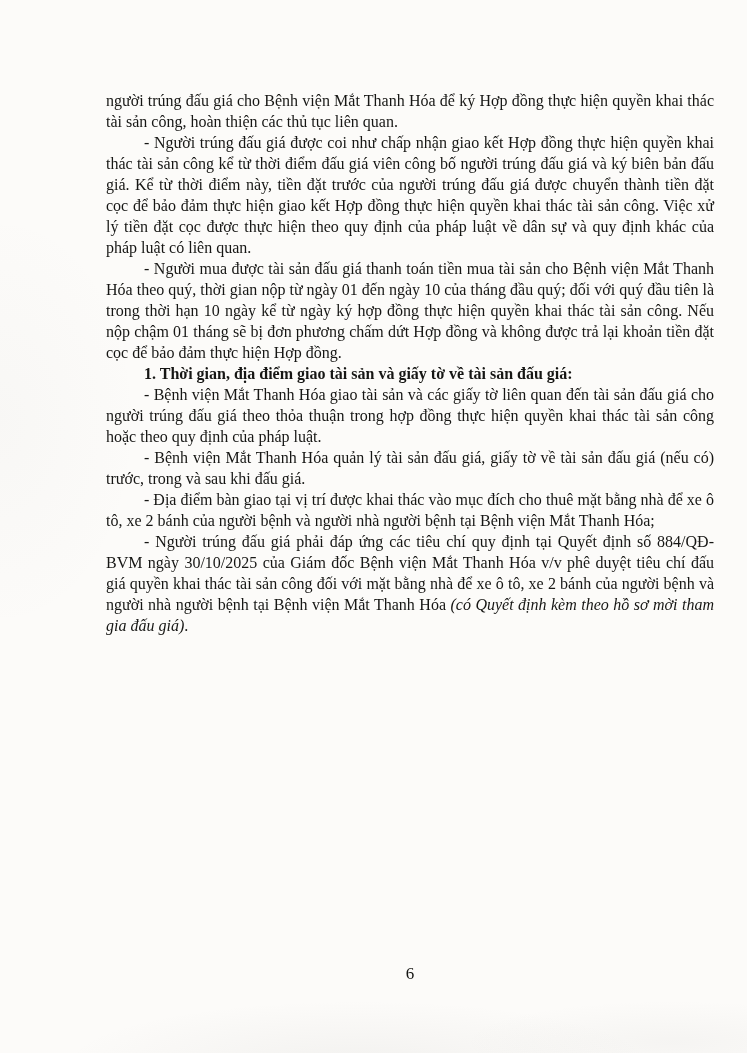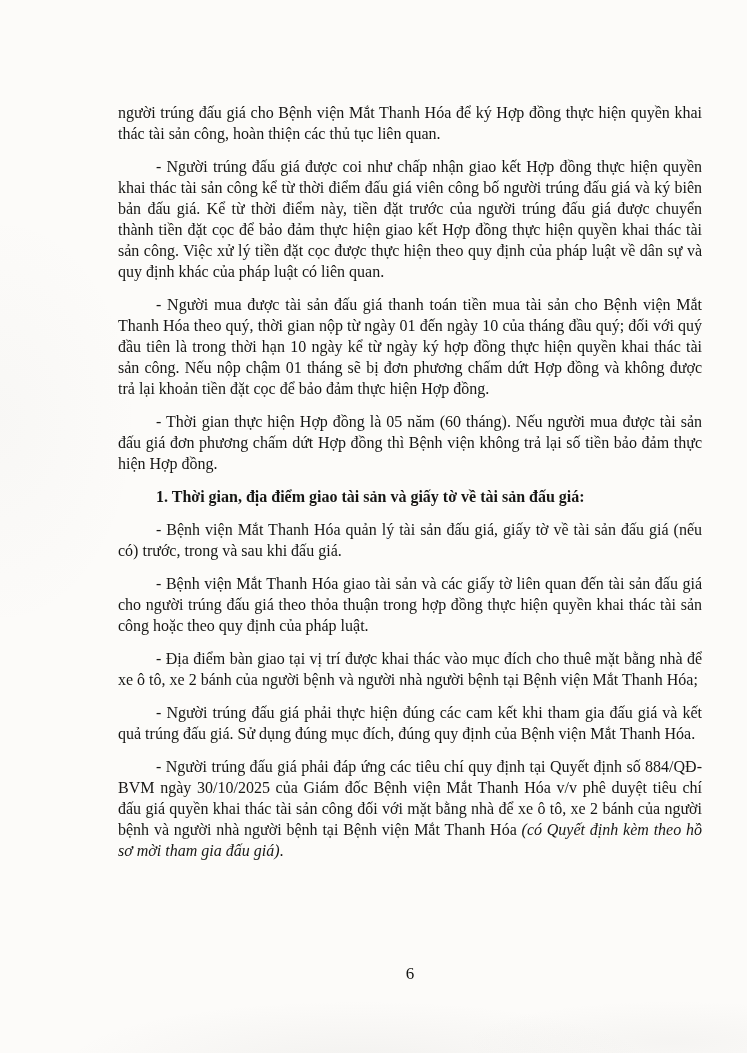--- a/index.html
+++ b/index.html
@@ -24,21 +24,21 @@
   .content {
     position: absolute;
     left: 106px;
     top: 90px;
     width: 608px;
     font-size: 16px;
     line-height: 21px;
     text-align: justify;
     text-justify: inter-word;
   }
-  .para { margin: 12px; }
+  .para { margin: 0; }
   .para.indent { text-indent: 38px; }
   .para.bold { font-weight: bold; }
   .italic { font-style: italic; }
   .page-footer {
     position: absolute;
     left: 106px;
     top: 964px;
     width: 608px;
     text-align: center;
     font-size: 17px;
@@ -46,22 +46,20 @@
   }
 </style>
 </head>
 <body>
 
 <div class="page">
   <div class="content">
       <div class="para"><span>người trúng đấu giá cho Bệnh viện Mắt Thanh Hóa để ký Hợp đồng thực hiện quyền khai thác tài sản công, hoàn thiện các thủ tục liên quan.</span></div>
       <div class="para indent"><span>- Người trúng đấu giá được coi như chấp nhận giao kết Hợp đồng thực hiện quyền khai thác tài sản công kể từ thời điểm đấu giá viên công bố người trúng đấu giá và ký biên bản đấu giá. Kể từ thời điểm này, tiền đặt trước của người trúng đấu giá được chuyển thành tiền đặt cọc để bảo đảm thực hiện giao kết Hợp đồng thực hiện quyền khai thác tài sản công. Việc xử lý tiền đặt cọc được thực hiện theo quy định của pháp luật về dân sự và quy định khác của pháp luật có liên quan.</span></div>
       <div class="para indent"><span>- Người mua được tài sản đấu giá thanh toán tiền mua tài sản cho Bệnh viện Mắt Thanh Hóa theo quý, thời gian nộp từ ngày 01 đến ngày 10 của tháng đầu quý; đối với quý đầu tiên là trong thời hạn 10 ngày kể từ ngày ký hợp đồng thực hiện quyền khai thác tài sản công. Nếu nộp chậm 01 tháng sẽ bị đơn phương chấm dứt Hợp đồng và không được trả lại khoản tiền đặt cọc để bảo đảm thực hiện Hợp đồng.</span></div>
-      <div class="para indent"><span>- Thời gian thực hiện Hợp đồng là 05 năm (60 tháng). Nếu người mua được tài sản đấu giá đơn phương chấm dứt Hợp đồng thì Bệnh viện không trả lại số tiền bảo đảm thực hiện Hợp đồng.</span></div>
       <div class="para indent bold"><span>1. Thời gian, địa điểm giao tài sản và giấy tờ về tài sản đấu giá:</span></div>
+      <div class="para indent"><span>- Bệnh viện Mắt Thanh Hóa giao tài sản và các giấy tờ liên quan đến tài sản đấu giá cho người trúng đấu giá theo thỏa thuận trong hợp đồng thực hiện quyền khai thác tài sản công hoặc theo quy định của pháp luật.</span></div>
       <div class="para indent"><span>- Bệnh viện Mắt Thanh Hóa quản lý tài sản đấu giá, giấy tờ về tài sản đấu giá (nếu có) trước, trong và sau khi đấu giá.</span></div>
-      <div class="para indent"><span>- Bệnh viện Mắt Thanh Hóa giao tài sản và các giấy tờ liên quan đến tài sản đấu giá cho người trúng đấu giá theo thỏa thuận trong hợp đồng thực hiện quyền khai thác tài sản công hoặc theo quy định của pháp luật.</span></div>
       <div class="para indent"><span>- Địa điểm bàn giao tại vị trí được khai thác vào mục đích cho thuê mặt bằng nhà để xe ô tô, xe 2 bánh của người bệnh và người nhà người bệnh tại Bệnh viện Mắt Thanh Hóa;</span></div>
-      <div class="para indent"><span>- Người trúng đấu giá phải thực hiện đúng các cam kết khi tham gia đấu giá và kết quả trúng đấu giá. Sử dụng đúng mục đích, đúng quy định của Bệnh viện Mắt Thanh Hóa.</span></div>
       <div class="para indent"><span>- Người trúng đấu giá phải đáp ứng các tiêu chí quy định tại Quyết định số 884/QĐ-BVM ngày 30/10/2025 của Giám đốc Bệnh viện Mắt Thanh Hóa v/v phê duyệt tiêu chí đấu giá quyền khai thác tài sản công đối với mặt bằng nhà để xe ô tô, xe 2 bánh của người bệnh và người nhà người bệnh tại Bệnh viện Mắt Thanh Hóa </span><span class="italic">(có Quyết định kèm theo hồ sơ mời tham gia đấu giá)</span><span>.</span></div>
     </div>
   <div class="page-footer">6</div>
 </div>
 
 </body></html>

